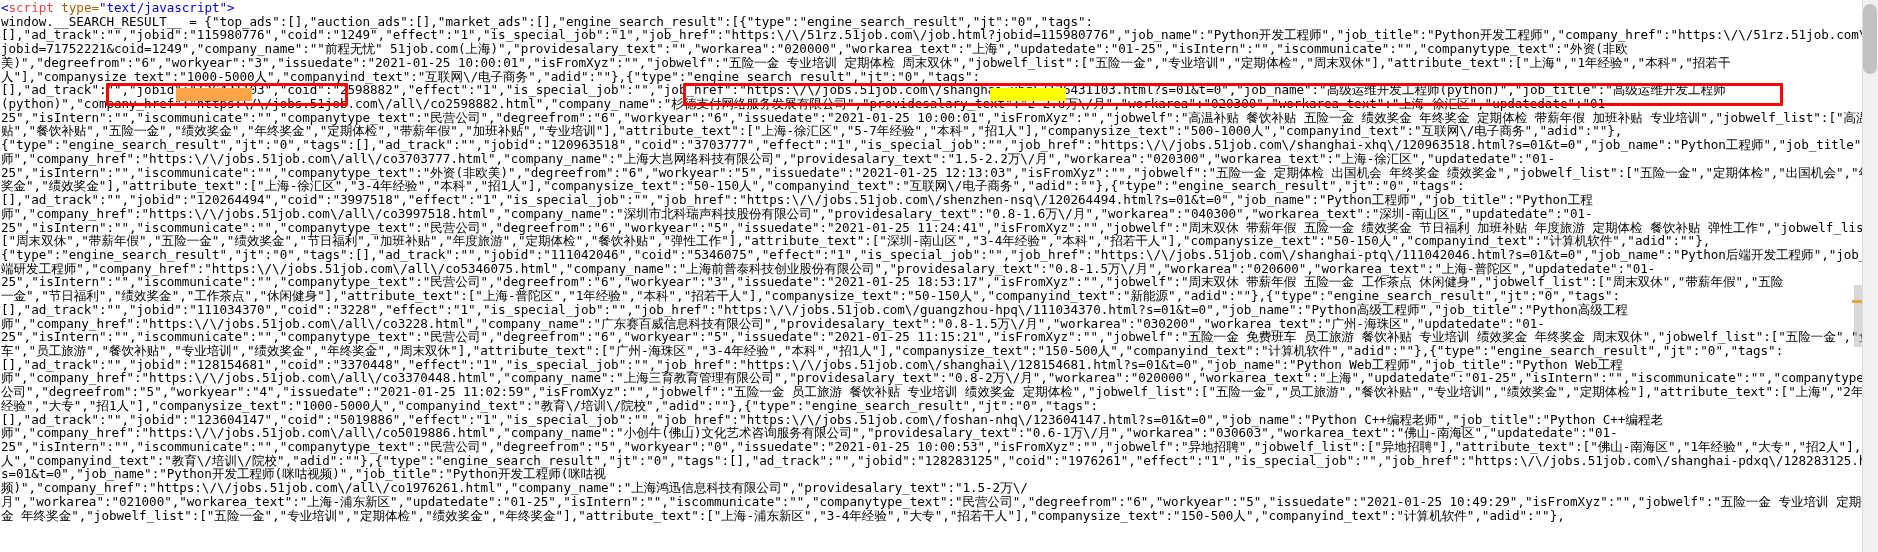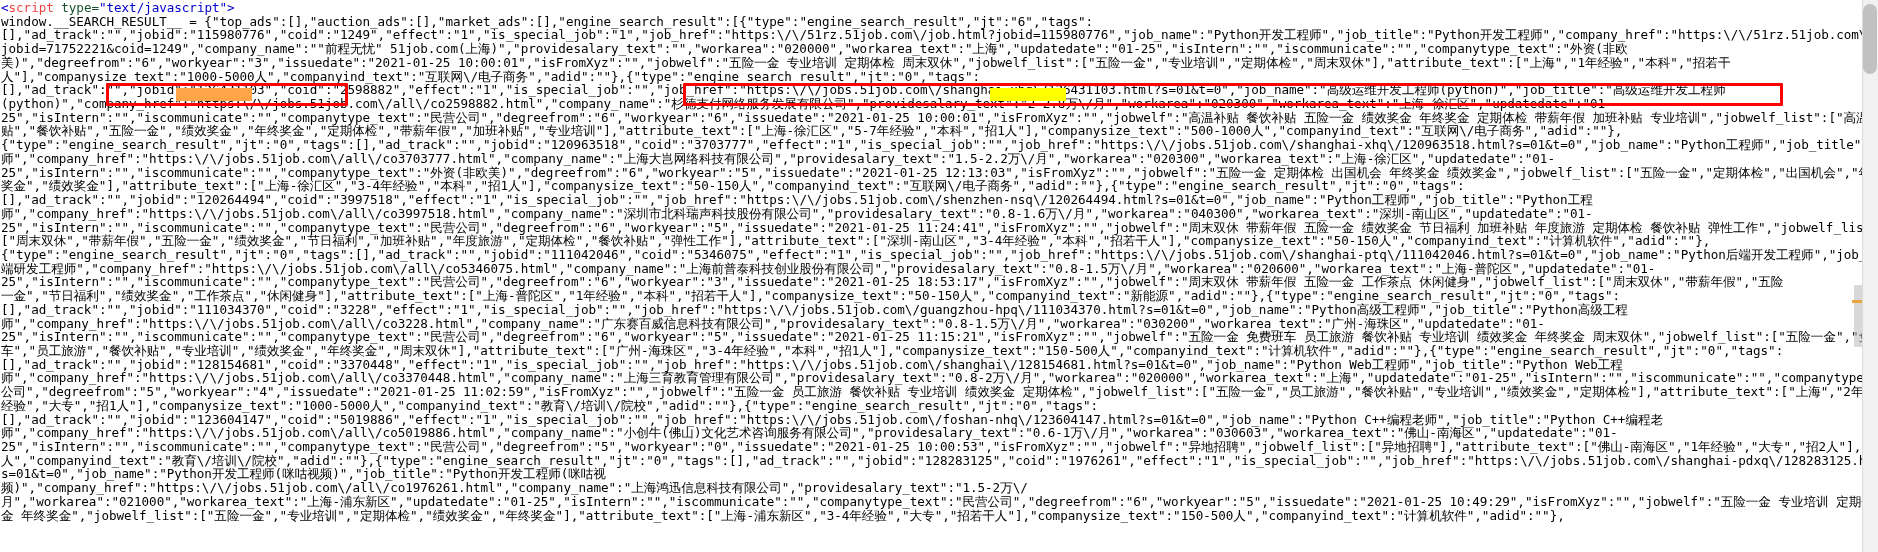--- a/index.html
+++ b/index.html
@@ -42,21 +42,21 @@
     line-height: 13.72px;
     color: #000000;
     white-space: pre;
     letter-spacing: -0.05px;
     height: 13.72px;
   }
 
   
   .tag-punct   { color: #0000cc; }
   .tag-name    { color: #ef4444; }
-  .attr-name   { color: #14532d; }
+  .attr-name   { color: #a16207; }
   .attr-value  { color: #0000cc; }
 
   
   #annotations {
     position: absolute;
     left: 0; top: 0;
     width: 1878px; height: 552px;
     pointer-events: none;
   }
   .anno-box {
@@ -148,21 +148,21 @@
 </style>
 </head>
 <body>
 
 <div id="page">
 
   <div id="source-view">
 
     <div class="code-line"><span class="tag-punct">&lt;</span><span class="tag-name">script</span><span> </span><span class="attr-name">type=</span><span class="attr-value">"text/javascript"</span><span class="tag-punct">&gt;</span></div>
 
-    <div class="code-line">window.__SEARCH_RESULT__ = {"top_ads":[],"auction_ads":[],"market_ads":[],"engine_search_result":[{"type":"engine_search_result","jt":"6","tags":</div>
+    <div class="code-line">window.__SEARCH_RESULT__ = {"top_ads":[],"auction_ads":[],"market_ads":[],"engine_search_result":[{"type":"engine_search_result","jt":"0","tags":</div>
     <div class="code-line">[],"ad_track":"","jobid":"115980776","coid":"1249","effect":"1","is_special_job":"1","job_href":"https:\/\/51rz.51job.com\/job.html?jobid=115980776","job_name":"Python开发工程师","job_title":"Python开发工程师","company_href":"https:\/\/51rz.51job.com\/job.html?</div>
     <div class="code-line">jobid=71752221&amp;coid=1249","company_name":""前程无忧" 51job.com(上海)","providesalary_text":"","workarea":"020000","workarea_text":"上海","updatedate":"01-25","isIntern":"","iscommunicate":"","companytype_text":"外资(非欧</div>
     <div class="code-line">美)","degreefrom":"6","workyear":"3","issuedate":"2021-01-25 10:00:01","isFromXyz":"","jobwelf":"五险一金 专业培训 定期体检 周末双休","jobwelf_list":["五险一金","专业培训","定期体检","周末双休"],"attribute_text":["上海","1年经验","本科","招若干</div>
     <div class="code-line">人"],"companysize_text":"1000-5000人","companyind_text":"互联网\/电子商务","adid":""},{"type":"engine_search_result","jt":"0","tags":</div>
     <div class="code-line">[],"ad_track":"","jobid":"126431103","coid":"2598882","effect":"1","is_special_job":"","job_href":"https:\/\/jobs.51job.com\/shanghai-xhq\/126431103.html?s=01&amp;t=0","job_name":"高级运维开发工程师(python)","job_title":"高级运维开发工程师</div>
     <div class="code-line">(python)","company_href":"https:\/\/jobs.51job.com\/all\/co2598882.html","company_name":"杉德支付网络服务发展有限公司","providesalary_text":"2-2.8万\/月","workarea":"020300","workarea_text":"上海-徐汇区","updatedate":"01-</div>
     <div class="code-line">25","isIntern":"","iscommunicate":"","companytype_text":"民营公司","degreefrom":"6","workyear":"6","issuedate":"2021-01-25 10:00:01","isFromXyz":"","jobwelf":"高温补贴 餐饮补贴 五险一金 绩效奖金 年终奖金 定期体检 带薪年假 加班补贴 专业培训","jobwelf_list":["高温补</div>
     <div class="code-line">贴","餐饮补贴","五险一金","绩效奖金","年终奖金","定期体检","带薪年假","加班补贴","专业培训"],"attribute_text":["上海-徐汇区","5-7年经验","本科","招1人"],"companysize_text":"500-1000人","companyind_text":"互联网\/电子商务","adid":""},</div>
     <div class="code-line">{"type":"engine_search_result","jt":"0","tags":[],"ad_track":"","jobid":"120963518","coid":"3703777","effect":"1","is_special_job":"","job_href":"https:\/\/jobs.51job.com\/shanghai-xhq\/120963518.html?s=01&amp;t=0","job_name":"Python工程师","job_title":"Python工程</div>
     <div class="code-line">师","company_href":"https:\/\/jobs.51job.com\/all\/co3703777.html","company_name":"上海大岂网络科技有限公司","providesalary_text":"1.5-2.2万\/月","workarea":"020300","workarea_text":"上海-徐汇区","updatedate":"01-</div>

